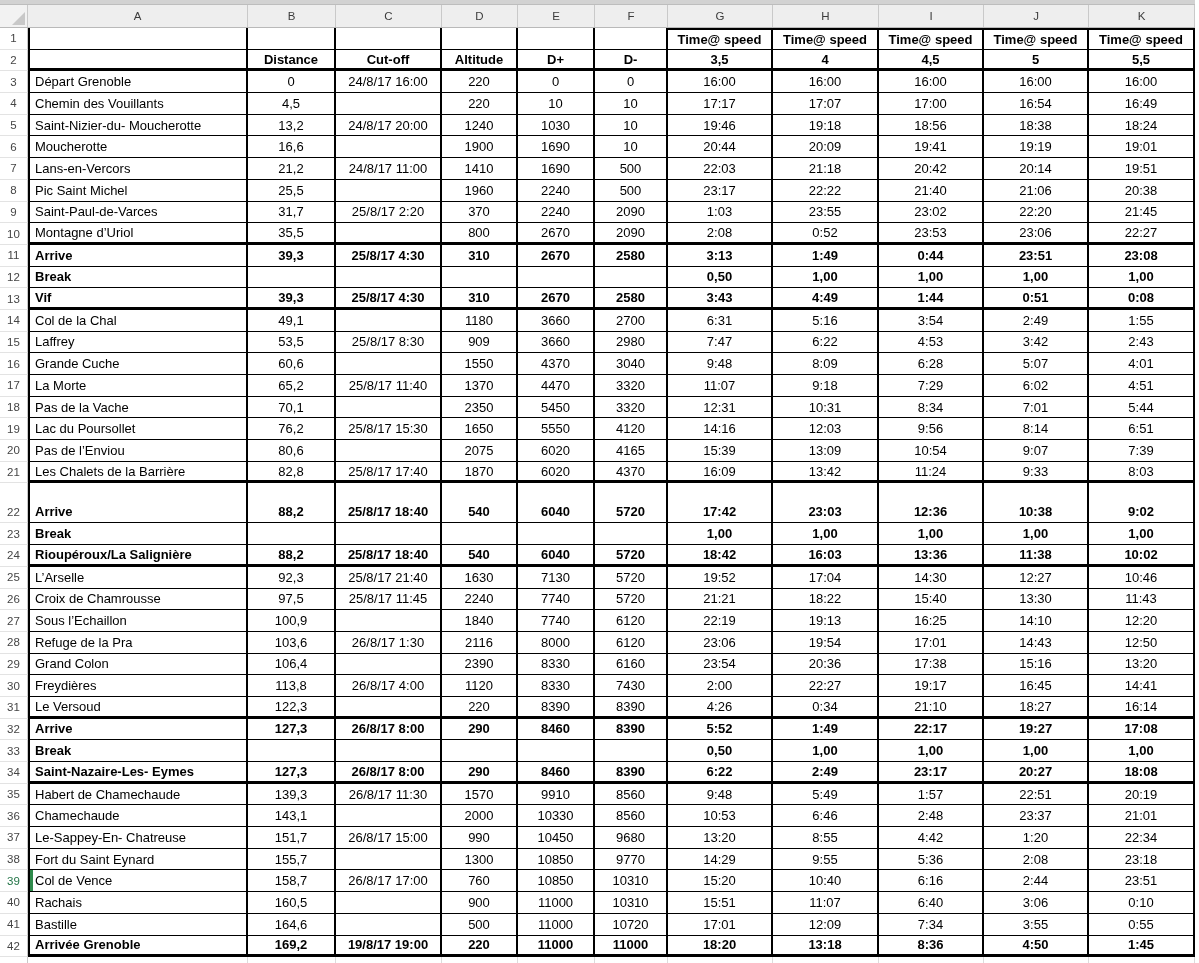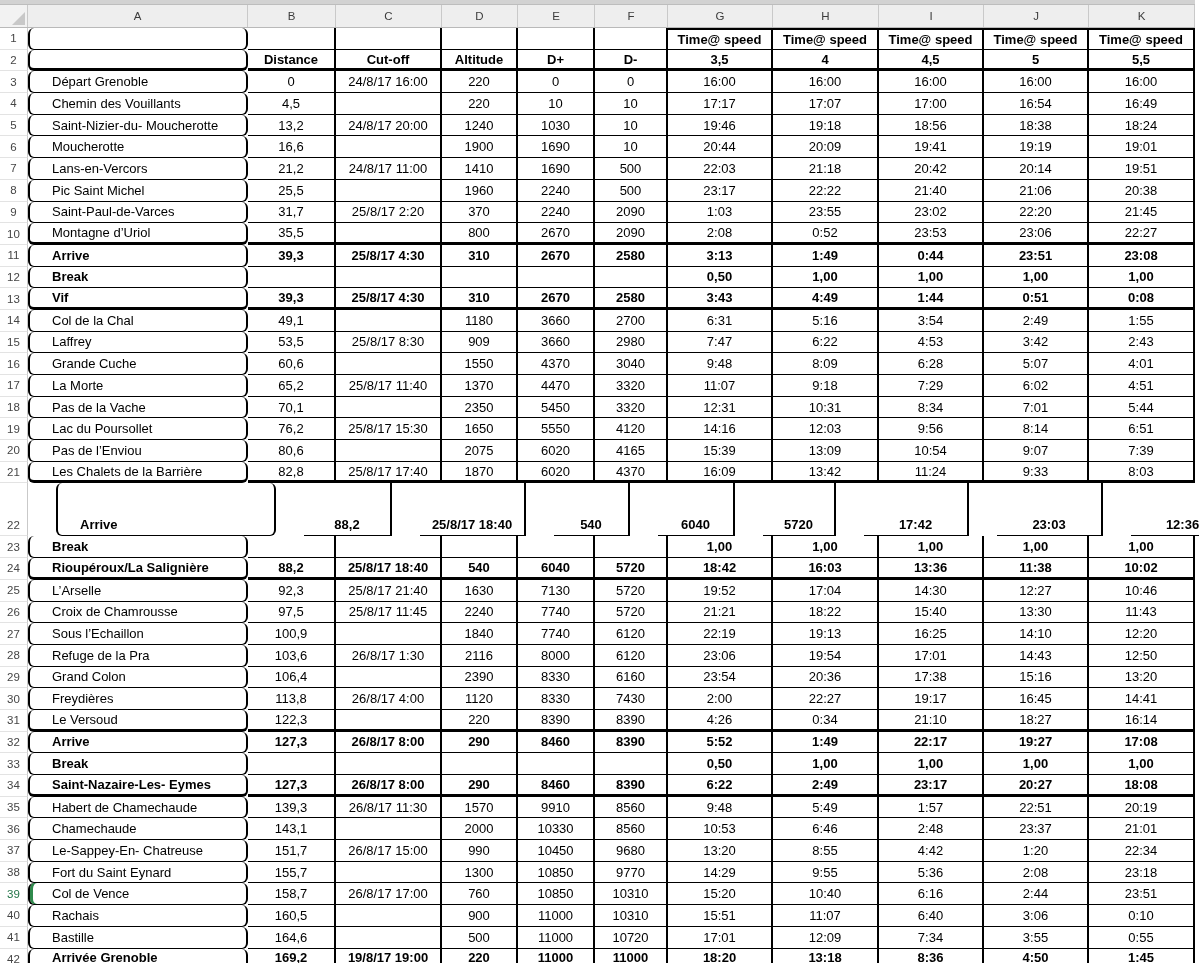--- a/index.html
+++ b/index.html
@@ -11,31 +11,31 @@
   .corner{width:28px;position:relative;border-right:1px solid #c9c9c9;box-sizing:border-box;background:#f2f2f2;}
   .corner .tri{position:absolute;right:2px;bottom:2px;width:0;height:0;
     border-left:13px solid transparent;border-bottom:13px solid #c8c8c8;}
   .col-h{box-sizing:border-box;border-right:1px solid #c9c9c9;display:flex;align-items:center;justify-content:center;
     font-size:11.5px;color:#3c3c3c;background:#eeeeee;}
   
   .w0{width:220px}.w1{width:88px}.w2{width:106px}.w3{width:76px}.w4{width:77px}.w5{width:73px}
   .w6{width:105px}.w7{width:106px}.w8{width:105px}.w9{width:105px}.w10{width:106px}
   
   .row{display:flex;height:21.7px;}
-  .row.tall{height:53px;gap:28px;}
+  .row.tall{height:40px;}
   .rownum{width:28px;box-sizing:border-box;background:#ffffff;border-right:1px solid #c9c9c9;
     border-bottom:1px solid #e3e3e3;display:flex;align-items:center;justify-content:center;
     font-size:11.5px;color:#454545;flex:none;}
   .row.tall .rownum{align-items:flex-end;padding-bottom:4px;}
   .rownum.sel-num{color:#217346;font-weight:normal;}
   .cell{box-sizing:border-box;background:#ffffff;border-right:2px solid #000;border-bottom:1px solid #000;
     display:flex;align-items:center;justify-content:center;font-size:13px;color:#000;
     white-space:nowrap;overflow:hidden;flex:none;}
   .row.tall .cell{align-items:flex-end;padding-bottom:3px;}
-  .cell.colA{justify-content:flex-start;padding-left:22px;border-left:2px solid #000;border-radius:6px;}
+  .cell.colA{justify-content:flex-start;padding-left:5px;border-left:2px solid #000;}
   .cell.b{font-weight:bold;}
   .cell.sep{border-bottom:3px solid #000;}
   .cell.topline{border-top:2px solid #000;}
   .cell.hdr{font-size:13px;font-weight:bold;}
   .cell.selected{box-shadow:inset 3px 0 0 #2f8a4c;}
   
   .ghost{display:flex;height:9px;}
   .ghost .gcell{box-sizing:border-box;border-right:1px solid #dcdcdc;background:#fff;flex:none;}
   .ghost .grn{width:28px;border-right:1px solid #c9c9c9;box-sizing:border-box;}
 </style>

